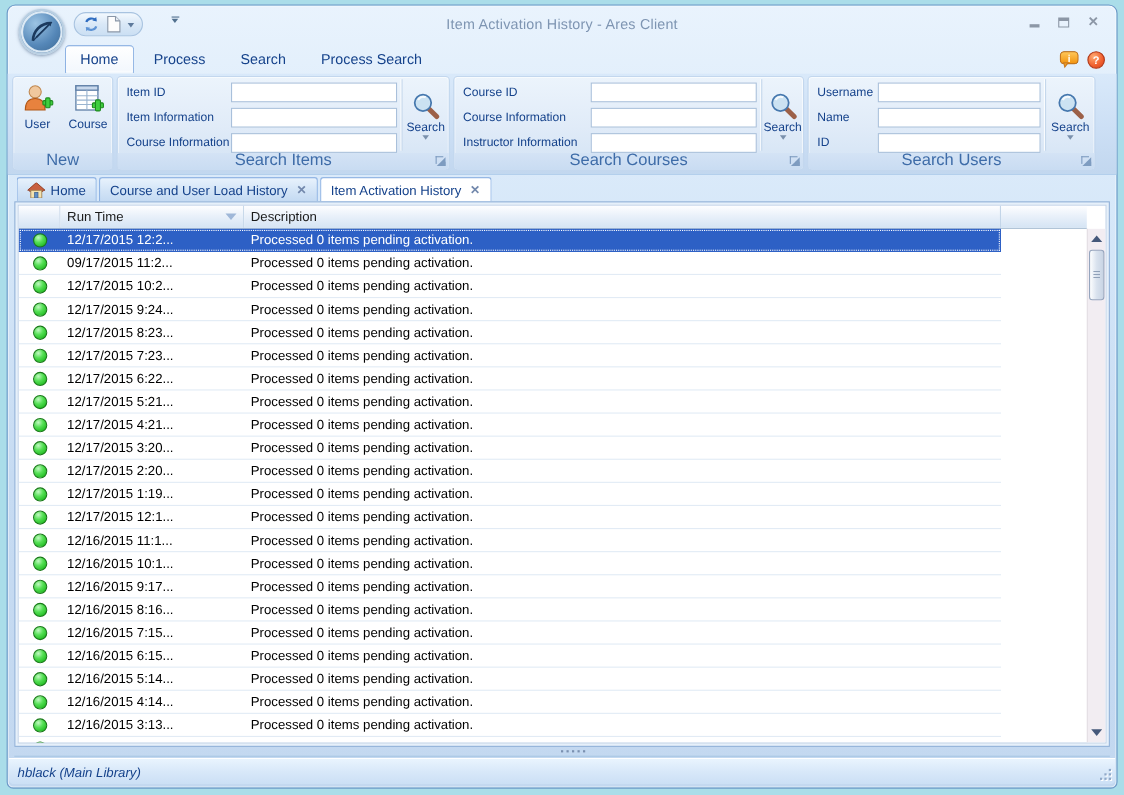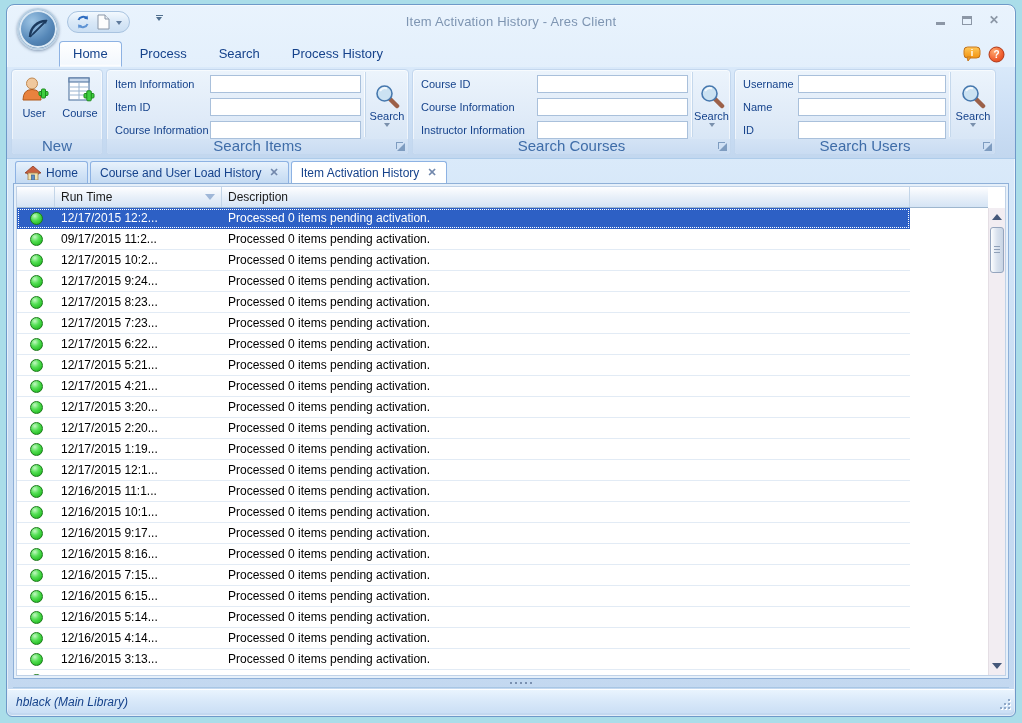--- a/index.html
+++ b/index.html
@@ -199,21 +199,21 @@
       <div class="win-btn">
           <span class="glyph-close">✕</span>
         </div>
     </div>
   </div>
 
   <div class="ribbon-tabs">
     <div class="rtab active">Home</div>
     <div class="rtab">Process</div>
     <div class="rtab">Search</div>
-    <div class="rtab">Process History</div>
+    <div class="rtab">Process Search</div>
   </div>
   <div class="ribbon-help">
     <svg width="19" height="17" viewBox="0 0 19 17" style="cursor:pointer">
       <rect x="1" y="1" width="16" height="11" rx="3.5" fill="#F9A question"></rect>
       <rect x="1" y="1" width="16" height="11" rx="3.5" fill="#F9A built"></rect>
       <rect x="1" y="1" width="16" height="11" rx="3.5" fill="url(#gi)"></rect>
       <defs>
           <linearGradient id="gi" x1="0" y1="0" x2="0" y2="1">
             <stop offset="0" stop-color="#FFC85A"></stop>
             <stop offset="1" stop-color="#F2930E"></stop>
@@ -267,25 +267,25 @@
           <span class="lbl">Course</span>
         </div>
       </div>
       <div class="rgroup-footer">New</div>
     </div>
 
     <div class="rgroup" style="width:303px">
       <div class="rgroup-body">
         <div class="fields" style="flex:1">
           <div class="frow">
+              <label style="width:95px">Item ID</label>
+              <input style="">
+            </div>
+          <div class="frow">
               <label style="width:95px">Item Information</label>
-              <input style="">
-            </div>
-          <div class="frow">
-              <label style="width:95px">Item ID</label>
               <input style="">
             </div>
           <div class="frow">
               <label style="width:95px">Course Information</label>
               <input style="">
             </div>
         </div>
         <div class="search-btn">
           <svg width="26" height="26" viewBox="0 0 26 26">
             <line x1="16" y1="16" x2="23" y2="23" stroke="#9C6048" stroke-width="4.5" stroke-linecap="round"></line>

